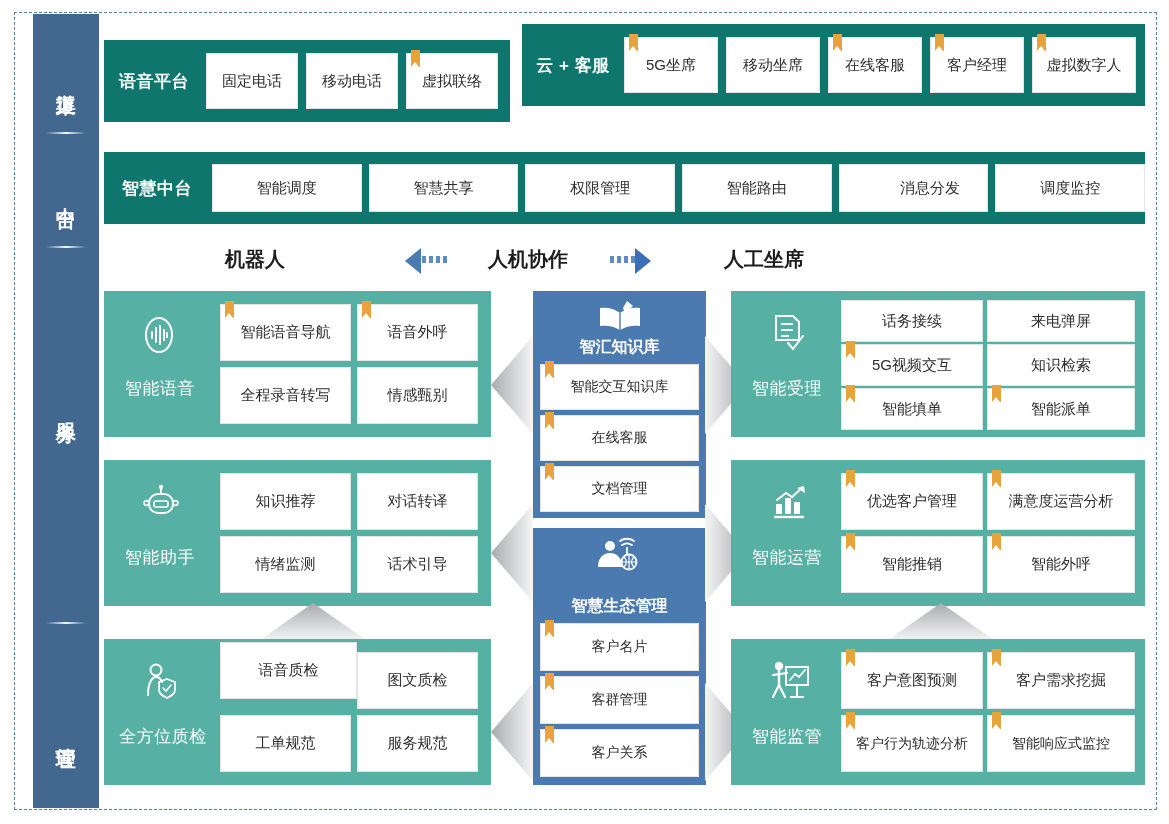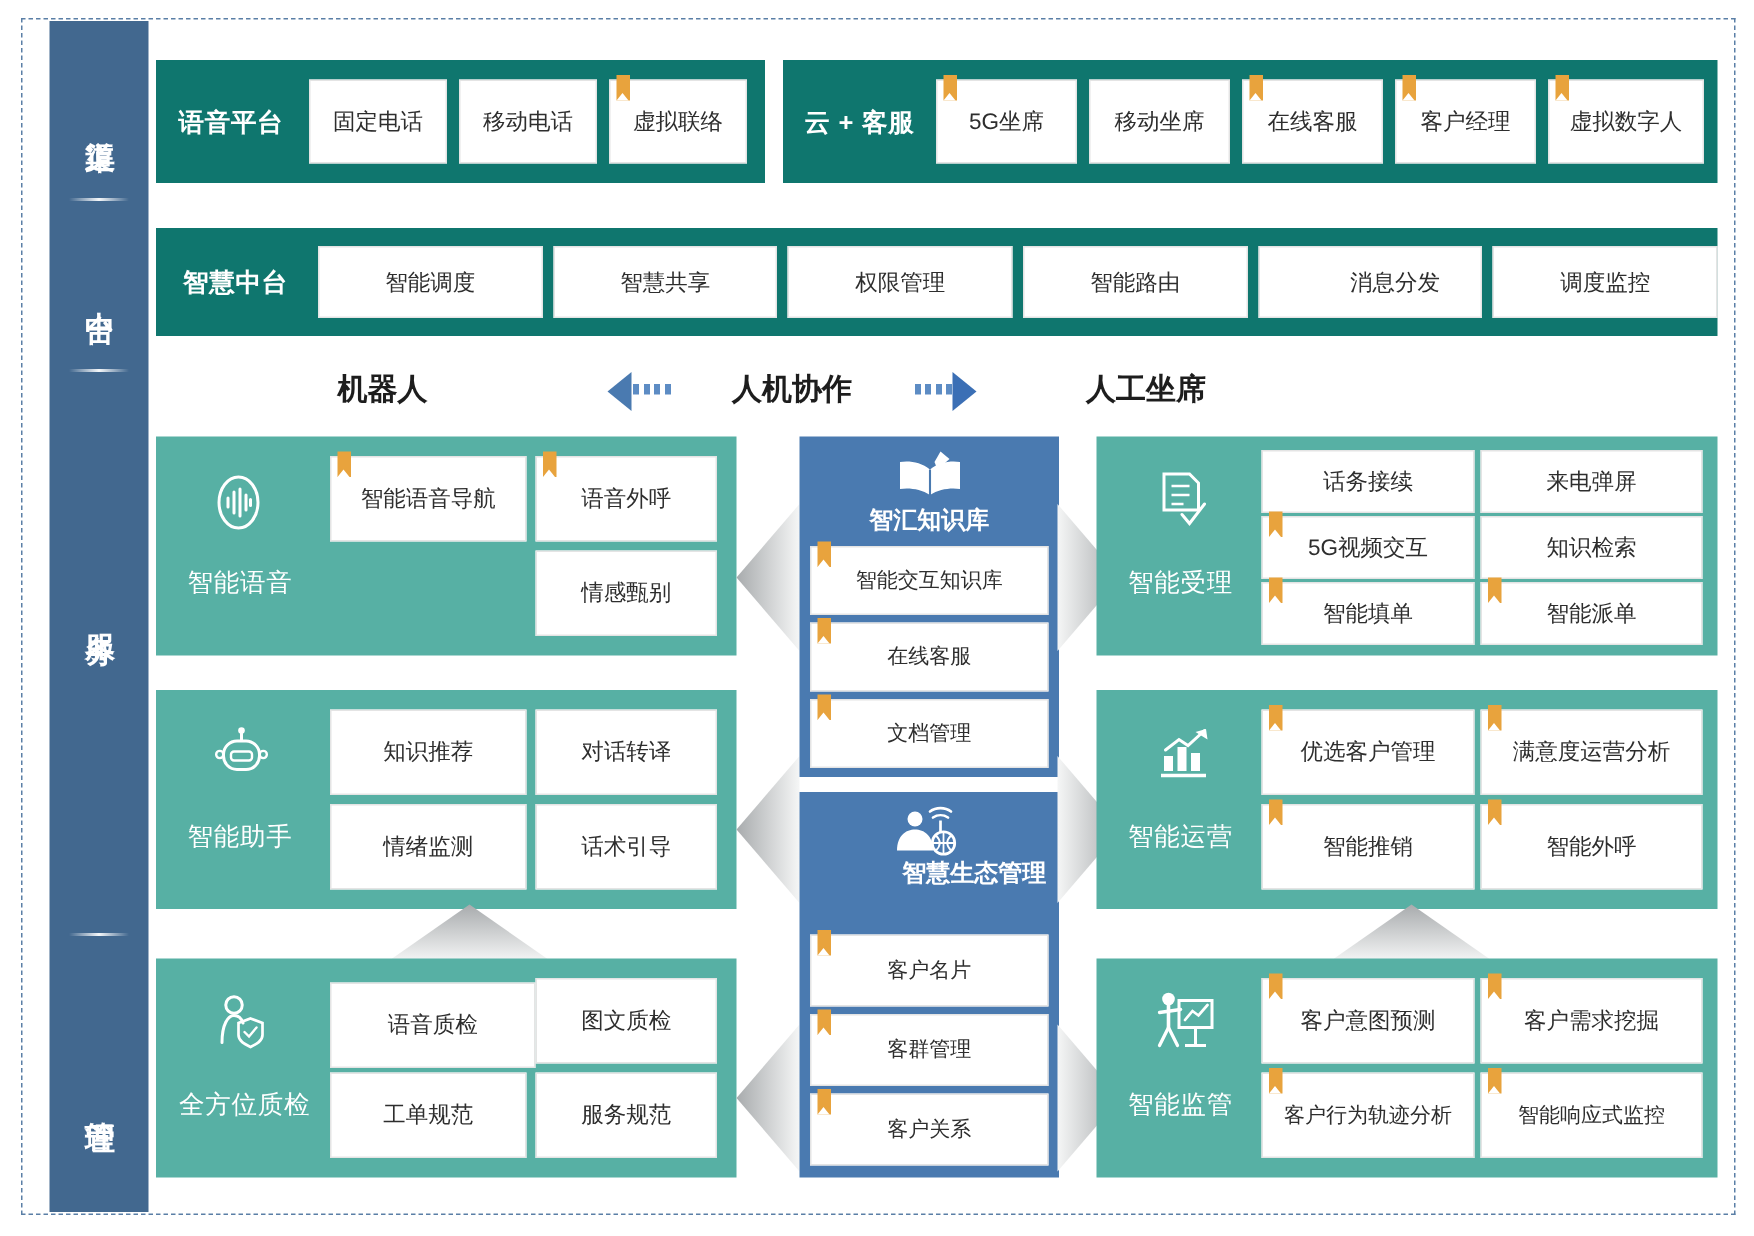--- a/index.html
+++ b/index.html
@@ -134,21 +134,21 @@
     </div>
     <div class="chip" style="width:92px;height:56px;margin-left:8px;">
       <span>移动电话</span>
     </div>
     <div class="chip" style="width:92px;height:56px;margin-left:8px;">
       <i class="bm"></i>
       <span>虚拟联络</span>
     </div>
   </div>
 
-  <div class="band" style="left:522px;top:40px;width:623px;height:82px;">
+  <div class="band" style="left:522px;top:24px;width:623px;height:82px;">
     <div class="band-title" style="width:102px;">云 + 客服</div>
     <div class="chip" style="width:94px;height:56px;margin-left:0px;">
       <i class="bm"></i>
       <span>5G坐席</span>
     </div>
     <div class="chip" style="width:94px;height:56px;margin-left:8px;">
       <span>移动坐席</span>
     </div>
     <div class="chip" style="width:94px;height:56px;margin-left:8px;">
       <i class="bm"></i>
@@ -211,20 +211,23 @@
     </span>
     <div class="panel-label" style="left:8px;top:86px;width:96px;">智能语音</div>
     <div class="chip" style="position:absolute;left:116px;top:13px;width:131px;height:57px;">
       <i class="bm"></i>
       <span>智能语音导航</span>
     </div>
     <div class="chip" style="position:absolute;left:253px;top:13px;width:121px;height:57px;">
       <i class="bm"></i>
       <span>语音外呼</span>
     </div>
+    <div class="chip" style="position:absolute;left:116px;top:76px;width:131px;height:57px;">
+      <span>全程录音转写</span>
+    </div>
     <div class="chip" style="position:absolute;left:253px;top:76px;width:121px;height:57px;">
       <span>情感甄别</span>
     </div>
   </div>
 
   <div class="panel green" style="left:104px;top:460px;width:387px;height:146px;">
     <span class="panel-icon" style="left:38px;top:22px;">
       <svg width="38" height="40" viewBox="0 0 38 40">
         <line x1="19" y1="6" x2="19" y2="12" stroke="#ffffff" stroke-width="2"></line>
         <circle cx="19" cy="5" r="2.2" fill="#ffffff"></circle>
@@ -262,21 +265,21 @@
   <div class="panel green" style="left:104px;top:639px;width:387px;height:146px;">
     <span class="panel-icon" style="left:38px;top:22px;">
       <svg width="40" height="42" viewBox="0 0 40 42">
         <circle cx="14" cy="9" r="5.5" fill="none" stroke="#ffffff" stroke-width="2"></circle>
         <path d="M6 34 C6 22 10 16 14 16 C17 16 19 18 20 21" fill="none" stroke="#ffffff" stroke-width="2" stroke-linecap="round"></path>
         <path d="M25 18 L33 21 L33 29 C33 33 29 35 25 37 C21 35 17 33 17 29 L17 21 Z" fill="none" stroke="#ffffff" stroke-width="1.8"></path>
         <path d="M21 27 l3 3 l5 -6" fill="none" stroke="#ffffff" stroke-width="1.6" stroke-linecap="round"></path>
       </svg>
     </span>
     <div class="panel-label" style="left:2px;top:86px;width:114px;">全方位质检</div>
-    <div class="chip" style="position:absolute;left:116px;top:16px;width:137px;height:57px;">
+    <div class="chip" style="position:absolute;left:116px;top:3px;width:137px;height:57px;">
       <span>语音质检</span>
     </div>
     <div class="chip" style="position:absolute;left:253px;top:13px;width:121px;height:57px;">
       <span>图文质检</span>
     </div>
     <div class="chip" style="position:absolute;left:116px;top:76px;width:131px;height:57px;">
       <span>工单规范</span>
     </div>
     <div class="chip" style="position:absolute;left:253px;top:76px;width:121px;height:57px;">
       <span>服务规范</span>
@@ -328,21 +331,21 @@
       <svg width="52" height="40" viewBox="0 0 52 40">
         <circle cx="17" cy="10" r="5" fill="#ffffff"></circle>
         <path d="M5 31 C5 21 11 17 17 17 C23 17 29 21 29 31 Z" fill="#ffffff"></path>
         <path d="M27 5 C31 2 37 2 41 5" fill="none" stroke="#ffffff" stroke-width="1.8" stroke-linecap="round"></path>
         <path d="M29 9 C32 7 36 7 39 9" fill="none" stroke="#ffffff" stroke-width="1.8" stroke-linecap="round"></path>
         <line x1="34" y1="11" x2="34" y2="19" stroke="#ffffff" stroke-width="1.8"></line>
         <circle cx="36" cy="26" r="7.5" fill="none" stroke="#ffffff" stroke-width="1.8"></circle>
         <path d="M29 26 h15 M36 19 v15 M31 21 q5 5 0 10 M41 21 q-5 5 0 10" fill="none" stroke="#ffffff" stroke-width="1.2"></path>
       </svg>
     </span>
-    <div class="midcap" style="top:44px;padding-left:30px;">智慧生态管理</div>
+    <div class="midcap" style="top:68px;">智慧生态管理</div>
     <div class="chip sm" style="position:absolute;left:7px;top:95px;width:159px;height:48px;">
       <i class="bm"></i>
       <span>客户名片</span>
     </div>
     <div class="chip sm" style="position:absolute;left:7px;top:148px;width:159px;height:48px;">
       <i class="bm"></i>
       <span>客群管理</span>
     </div>
     <div class="chip sm" style="position:absolute;left:7px;top:201px;width:159px;height:48px;">
       <i class="bm"></i>

